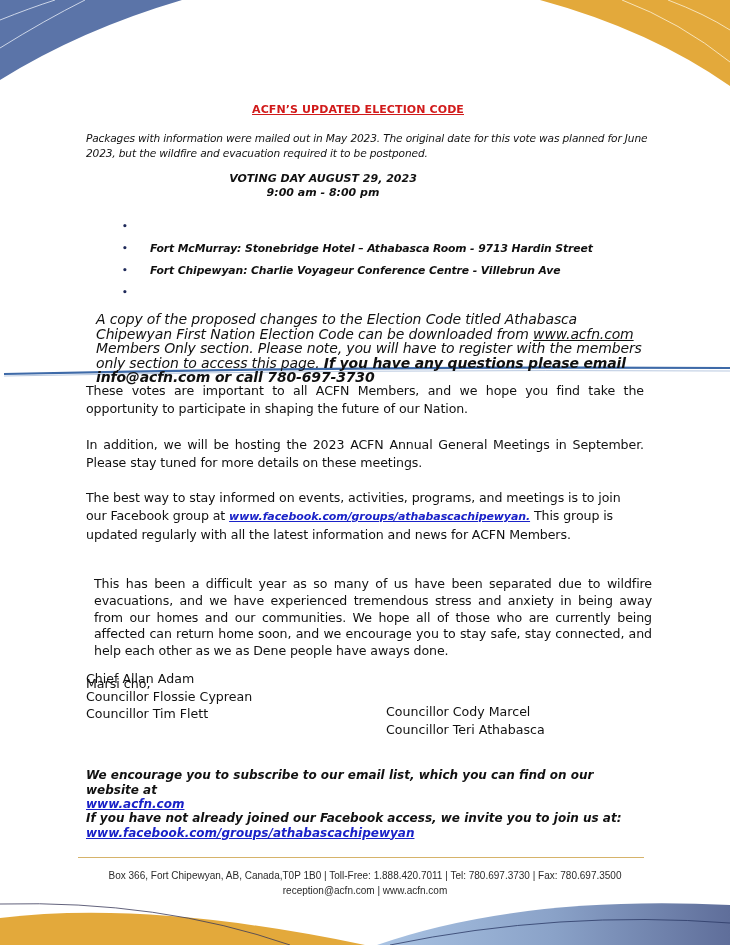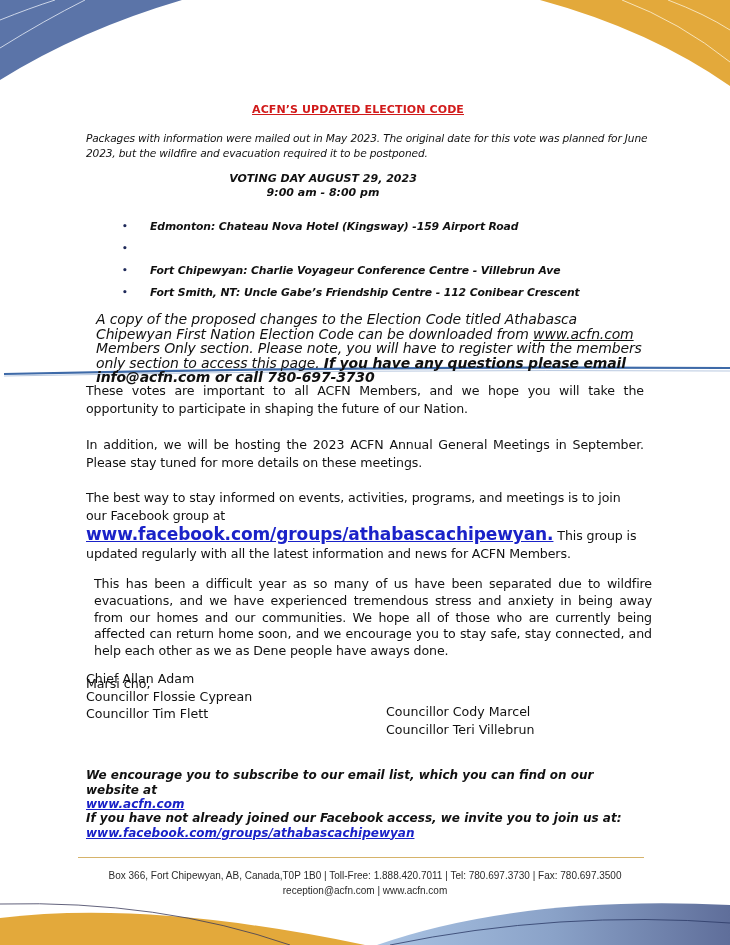--- a/index.html
+++ b/index.html
@@ -90,22 +90,23 @@
       text-align: justify;
       letter-spacing: -0.1px;
     }
     .p1 { top: 382px; }
     .p2 { top: 436px; }
     .p3 { top: 489px; text-align: left; }
     .p4 { top: 576px; line-height: 16.8px; margin-left: 8px; }
     .fb-link {
       color: #1a22c8;
       font-weight: bold;
-      text-decoration: underline;
-      font-size: 17px;
+      font-style: italic;
+      text-decoration: underline;
+      font-size: 11px;
     }
     .closing { left: 86px; top: 676px; font-size: 12.6px; }
     .sig-col { font-size: 12.6px; line-height: 17.5px; }
     .sig-left { left: 86px; top: 670px; }
     .sig-right { left: 386px; top: 703px; }
 
     .cta {
       left: 86px; width: 560px;
       font-style: italic;
       font-weight: bold;
@@ -170,56 +171,55 @@
 <div class="abs intro">Packages with information were mailed out in May 2023. The original date for this vote was planned for June 2023, but the wildfire and evacuation required it to be postponed.</div>
 
 <div class="abs voting">
   <div>VOTING DAY AUGUST 29, 2023</div>
   <div>9:00 am - 8:00 pm</div>
 </div>
 
 <ul class="abs locations">
   <li>
     <span class="bullet">•</span>
-    <span>Edmonton: Chateau Nova Hotel (Kingsway) -159 Airport Road</span>
-  </li>
-  <li>
-    <span class="bullet">•</span>
+  </li>
+  <li>
+    <span class="bullet">•</span>
+    <span>Fort McMurray: Stonebridge Hotel – Athabasca Room - 9713 Hardin Street</span>
   </li>
   <li>
     <span class="bullet">•</span>
     <span>Fort Chipewyan: Charlie Voyageur Conference Centre - Villebrun Ave</span>
   </li>
   <li>
     <span class="bullet">•</span>
-    <span>Fort Smith, NT: Uncle Gabe’s Friendship Centre - 112 Conibear Crescent</span>
   </li>
 </ul>
 
 <div class="abs copy-note">
   <span>A copy of the proposed changes to the Election Code titled Athabasca Chipewyan First Nation Election Code can be downloaded from </span><span class="link">www.acfn.com</span><span> Members Only section. Please note, you will have to register with the members only section to access this page. </span><b>If you have any questions please email info@acfn.com or call 780-697-3730</b>
 </div>
 
-<div class="abs body-text p1">These votes are important to all ACFN Members, and we hope you will take the opportunity to participate in shaping the future of our Nation.</div>
+<div class="abs body-text p1">These votes are important to all ACFN Members, and we hope you find take the opportunity to participate in shaping the future of our Nation.</div>
 <div class="abs body-text p2">In addition, we will be hosting the 2023 ACFN Annual General Meetings in September. Please stay tuned for more details on these meetings.</div>
 <div class="abs body-text p3">
   <span>The best way to stay informed on events, activities, programs, and meetings is to join our Facebook group at </span><span class="fb-link">www.facebook.com/groups/athabascachipewyan.</span><span> This group is updated regularly with all the latest information and news for ACFN Members.</span>
 </div>
 <div class="abs body-text p4">This has been a difficult year as so many of us have been separated due to wildfire evacuations, and we have experienced tremendous stress and anxiety in being away from our homes and our communities.  We hope all of those who are currently being affected can return home soon, and we encourage you to stay safe, stay connected, and help each other as we as Dene people have aways done.</div>
 
 <div class="abs closing">Marsi cho,</div>
 
 <div class="abs sig-col sig-left">
   <div>Chief Allan Adam</div>
   <div>Councillor Flossie Cyprean</div>
   <div>Councillor Tim Flett</div>
 </div>
 <div class="abs sig-col sig-right">
   <div>Councillor Cody Marcel</div>
-  <div>Councillor Teri Villebrun</div>
+  <div>Councillor Teri Athabasca</div>
 </div>
 
 <div class="abs cta cta1">
   <div>We encourage you to subscribe to our email list, which you can find on our website at</div>
   <div class="link">www.acfn.com</div>
 </div>
 <div class="abs cta cta2">
   <div>If you have not already joined our Facebook access, we invite you to join us at:</div>
   <div class="link">www.facebook.com/groups/athabascachipewyan</div>
 </div>

